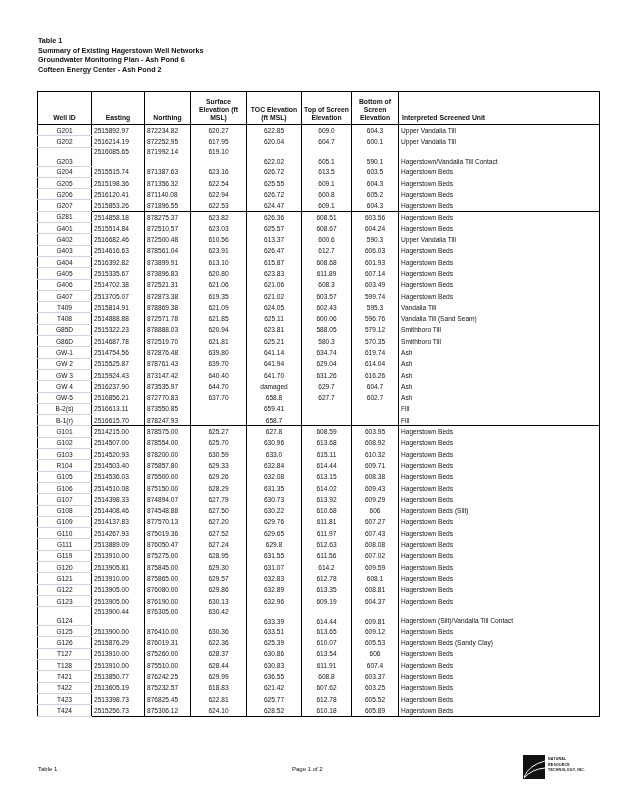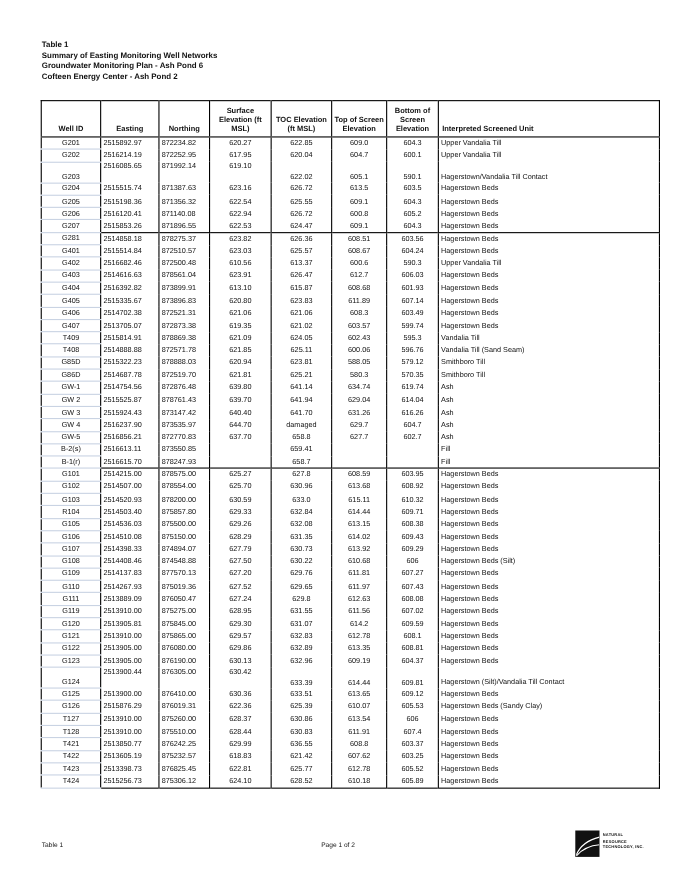--- a/index.html
+++ b/index.html
@@ -23,21 +23,21 @@
   .footer-center { position:absolute; left:292px; top:766px; font-size:6px; }
   .logo { position:absolute; left:523px; top:755px; width:68px; height:24px; }
   .logo .mark { position:absolute; left:0; top:0; width:22px; height:24px; background:#111; overflow:hidden; }
   .logo .text { position:absolute; left:25px; top:2px; font-size:3.6px; line-height:5.5px; font-weight:bold; letter-spacing:0.2px; }
 </style>
 </head>
 <body>
 
 <div class="title-block">
   <div>Table 1</div>
-  <div>Summary of Easting Monitoring Well Networks</div>
+  <div>Summary of Existing Hagerstown Well Networks</div>
   <div>Groundwater Monitoring Plan - Ash Pond 6</div>
   <div>Cofteen Energy Center - Ash Pond 2</div>
 </div>
 
 <table class="wells">
   <colgroup>
     <col style="width:54px">
       <col style="width:53px">
       <col style="width:46px">
       <col style="width:56px">

